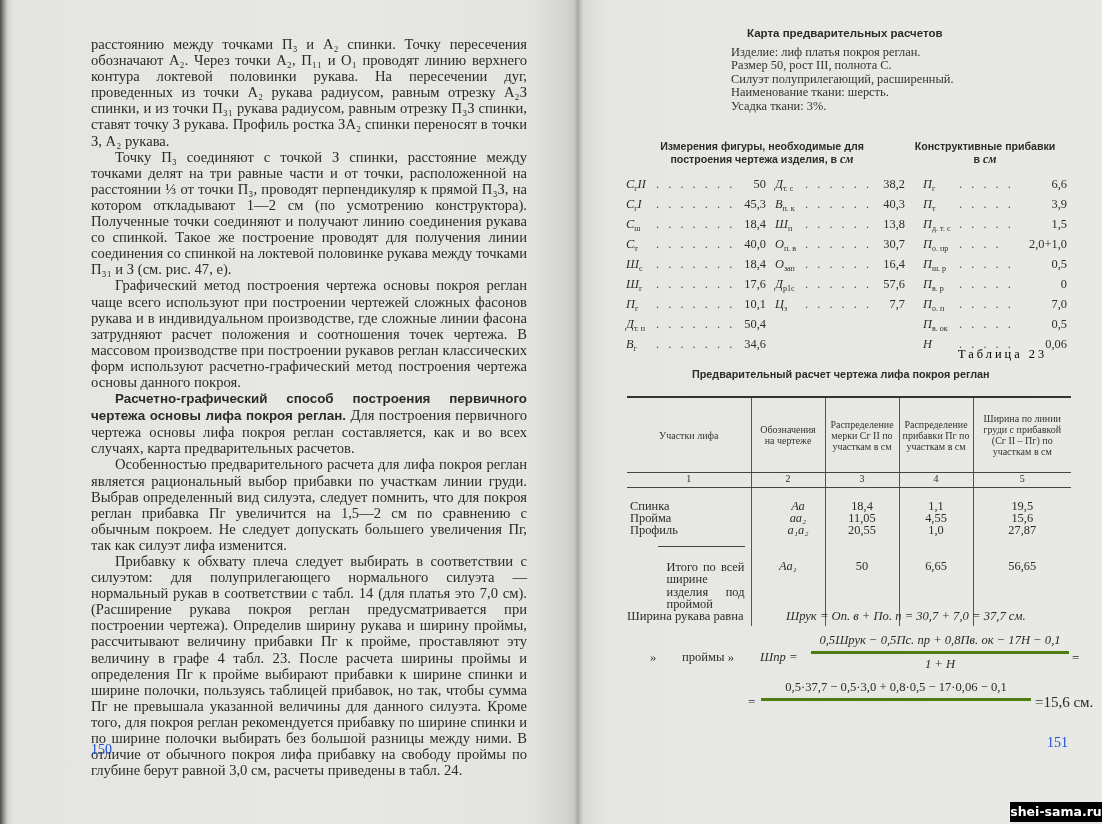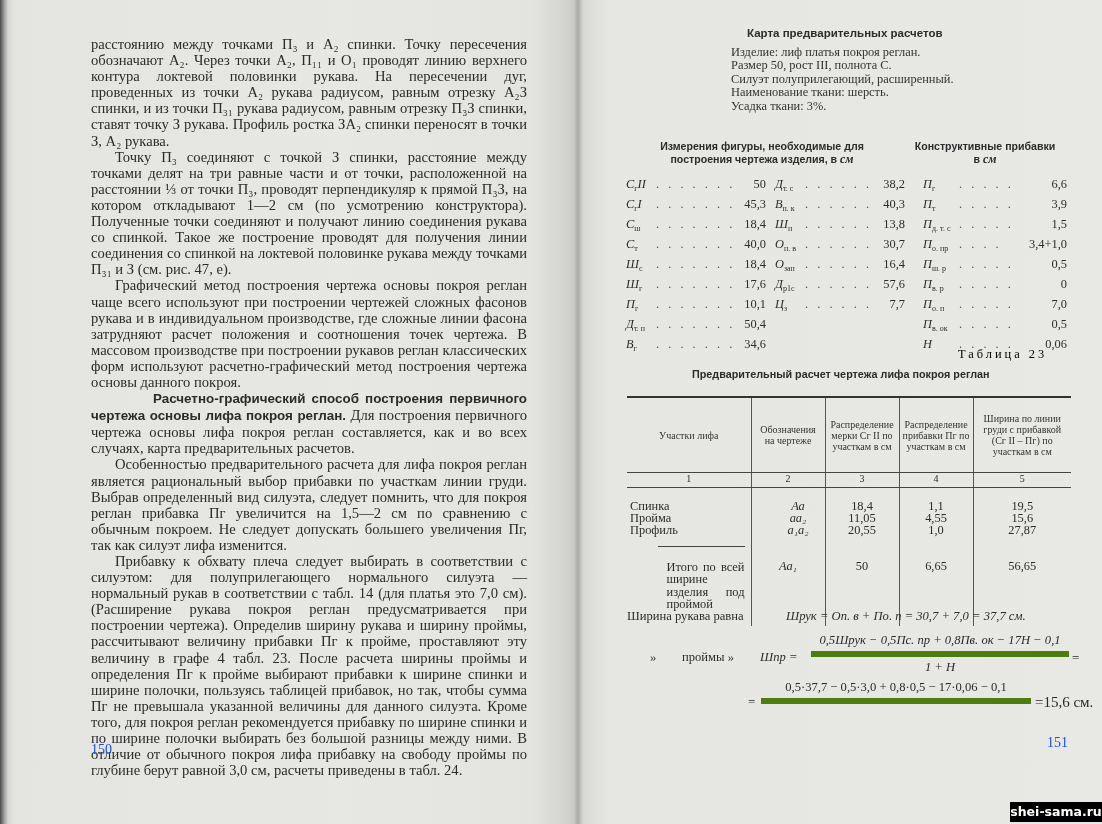--- a/index.html
+++ b/index.html
@@ -24,21 +24,21 @@
     background: linear-gradient(90deg, #c8c8c5, #a9a9a6 50%, #cfcfcc);
   }
   .body-text {
     position: absolute; left: 91px; top: 36px; width: 436px;
     font-size: 14.6px; line-height: 16.1px;
     text-align: justify;
     color: #2b2b2b;
   }
   .body-text p { margin: 0; text-indent: 24px; }
   .body-text p.first { text-indent: 0; }
-  .body-text .bold { font-weight: bold; font-family: "Liberation Sans", "DejaVu Sans", sans-serif; font-size: 13.4px; margin-left: 38px; }
+  .body-text .bold { font-weight: bold; font-family: "Liberation Sans", "DejaVu Sans", sans-serif; font-size: 13.4px; }
   .page-num { position: absolute; font-size: 14px; color: #1d4ed8; }
   .pn-left { left: 91px; top: 742px; }
   .pn-right { left: 1047px; top: 735px; }
 
   .card-title {
     position: absolute; left: 747px; top: 27px; width: 260px;
     font-family: "Liberation Sans", "DejaVu Sans", sans-serif; font-weight: bold;
     font-size: 11.5px; color: #2c2c2c;
   }
   .card-info {
@@ -99,21 +99,21 @@
   .sep-line { border-top: 1px solid #444; }
   .it { font-style: italic; }
 
   .formula { position: absolute; font-size: 12.6px; color: #2c2c2c; white-space: nowrap; }
   .f1-label { left: 627px; top: 609px; }
   .f1 { left: 786px; top: 609px; }
   .f2-quote { left: 650px; top: 650px; }
   .f2-label { left: 682px; top: 650px; }
   .f2-lhs { left: 760px; top: 650px; }
   .frac { position: absolute; text-align: center; font-size: 12.6px; white-space: nowrap; }
-  .frac .num { padding-bottom: 3px; border-bottom: 6px solid #4d7c0f; }
+  .frac .num { padding-bottom: 3px; border-bottom: 3px solid #4d7c0f; }
   .frac .den { padding-top: 3px; }
   .frac-1 { left: 811px; top: 633px; width: 258px; }
   .frac-2 { left: 761px; top: 680px; width: 270px; }
   .eq-sign { position: absolute; font-size: 13px; }
   .eq-a { left: 1072px; top: 650px; }
   .eq-b { left: 748px; top: 694px; }
   .result { position: absolute; left: 1035px; top: 694px; font-size: 15px; white-space: nowrap; }
 
   .watermark {
     position: absolute; left: 1010px; top: 802px; width: 92px; height: 20px;
@@ -256,21 +256,21 @@
       <span class="meas-val">3,9</span>
     </div>
   <div class="meas-row">
       <span class="meas-sym"><span>П</span><sub>д. т. с</sub></span>
       <span class="meas-dots">. . . . .</span>
       <span class="meas-val">1,5</span>
     </div>
   <div class="meas-row">
       <span class="meas-sym"><span>П</span><sub>о. пр</sub></span>
       <span class="meas-dots">. . . .</span>
-      <span class="meas-val">3,4+1,0</span>
+      <span class="meas-val">2,0+1,0</span>
     </div>
   <div class="meas-row">
       <span class="meas-sym"><span>П</span><sub>ш. р</sub></span>
       <span class="meas-dots">. . . . . .</span>
       <span class="meas-val">0,5</span>
     </div>
   <div class="meas-row">
       <span class="meas-sym"><span>П</span><sub>в. р</sub></span>
       <span class="meas-dots">. . . . . .</span>
       <span class="meas-val">0</span>

